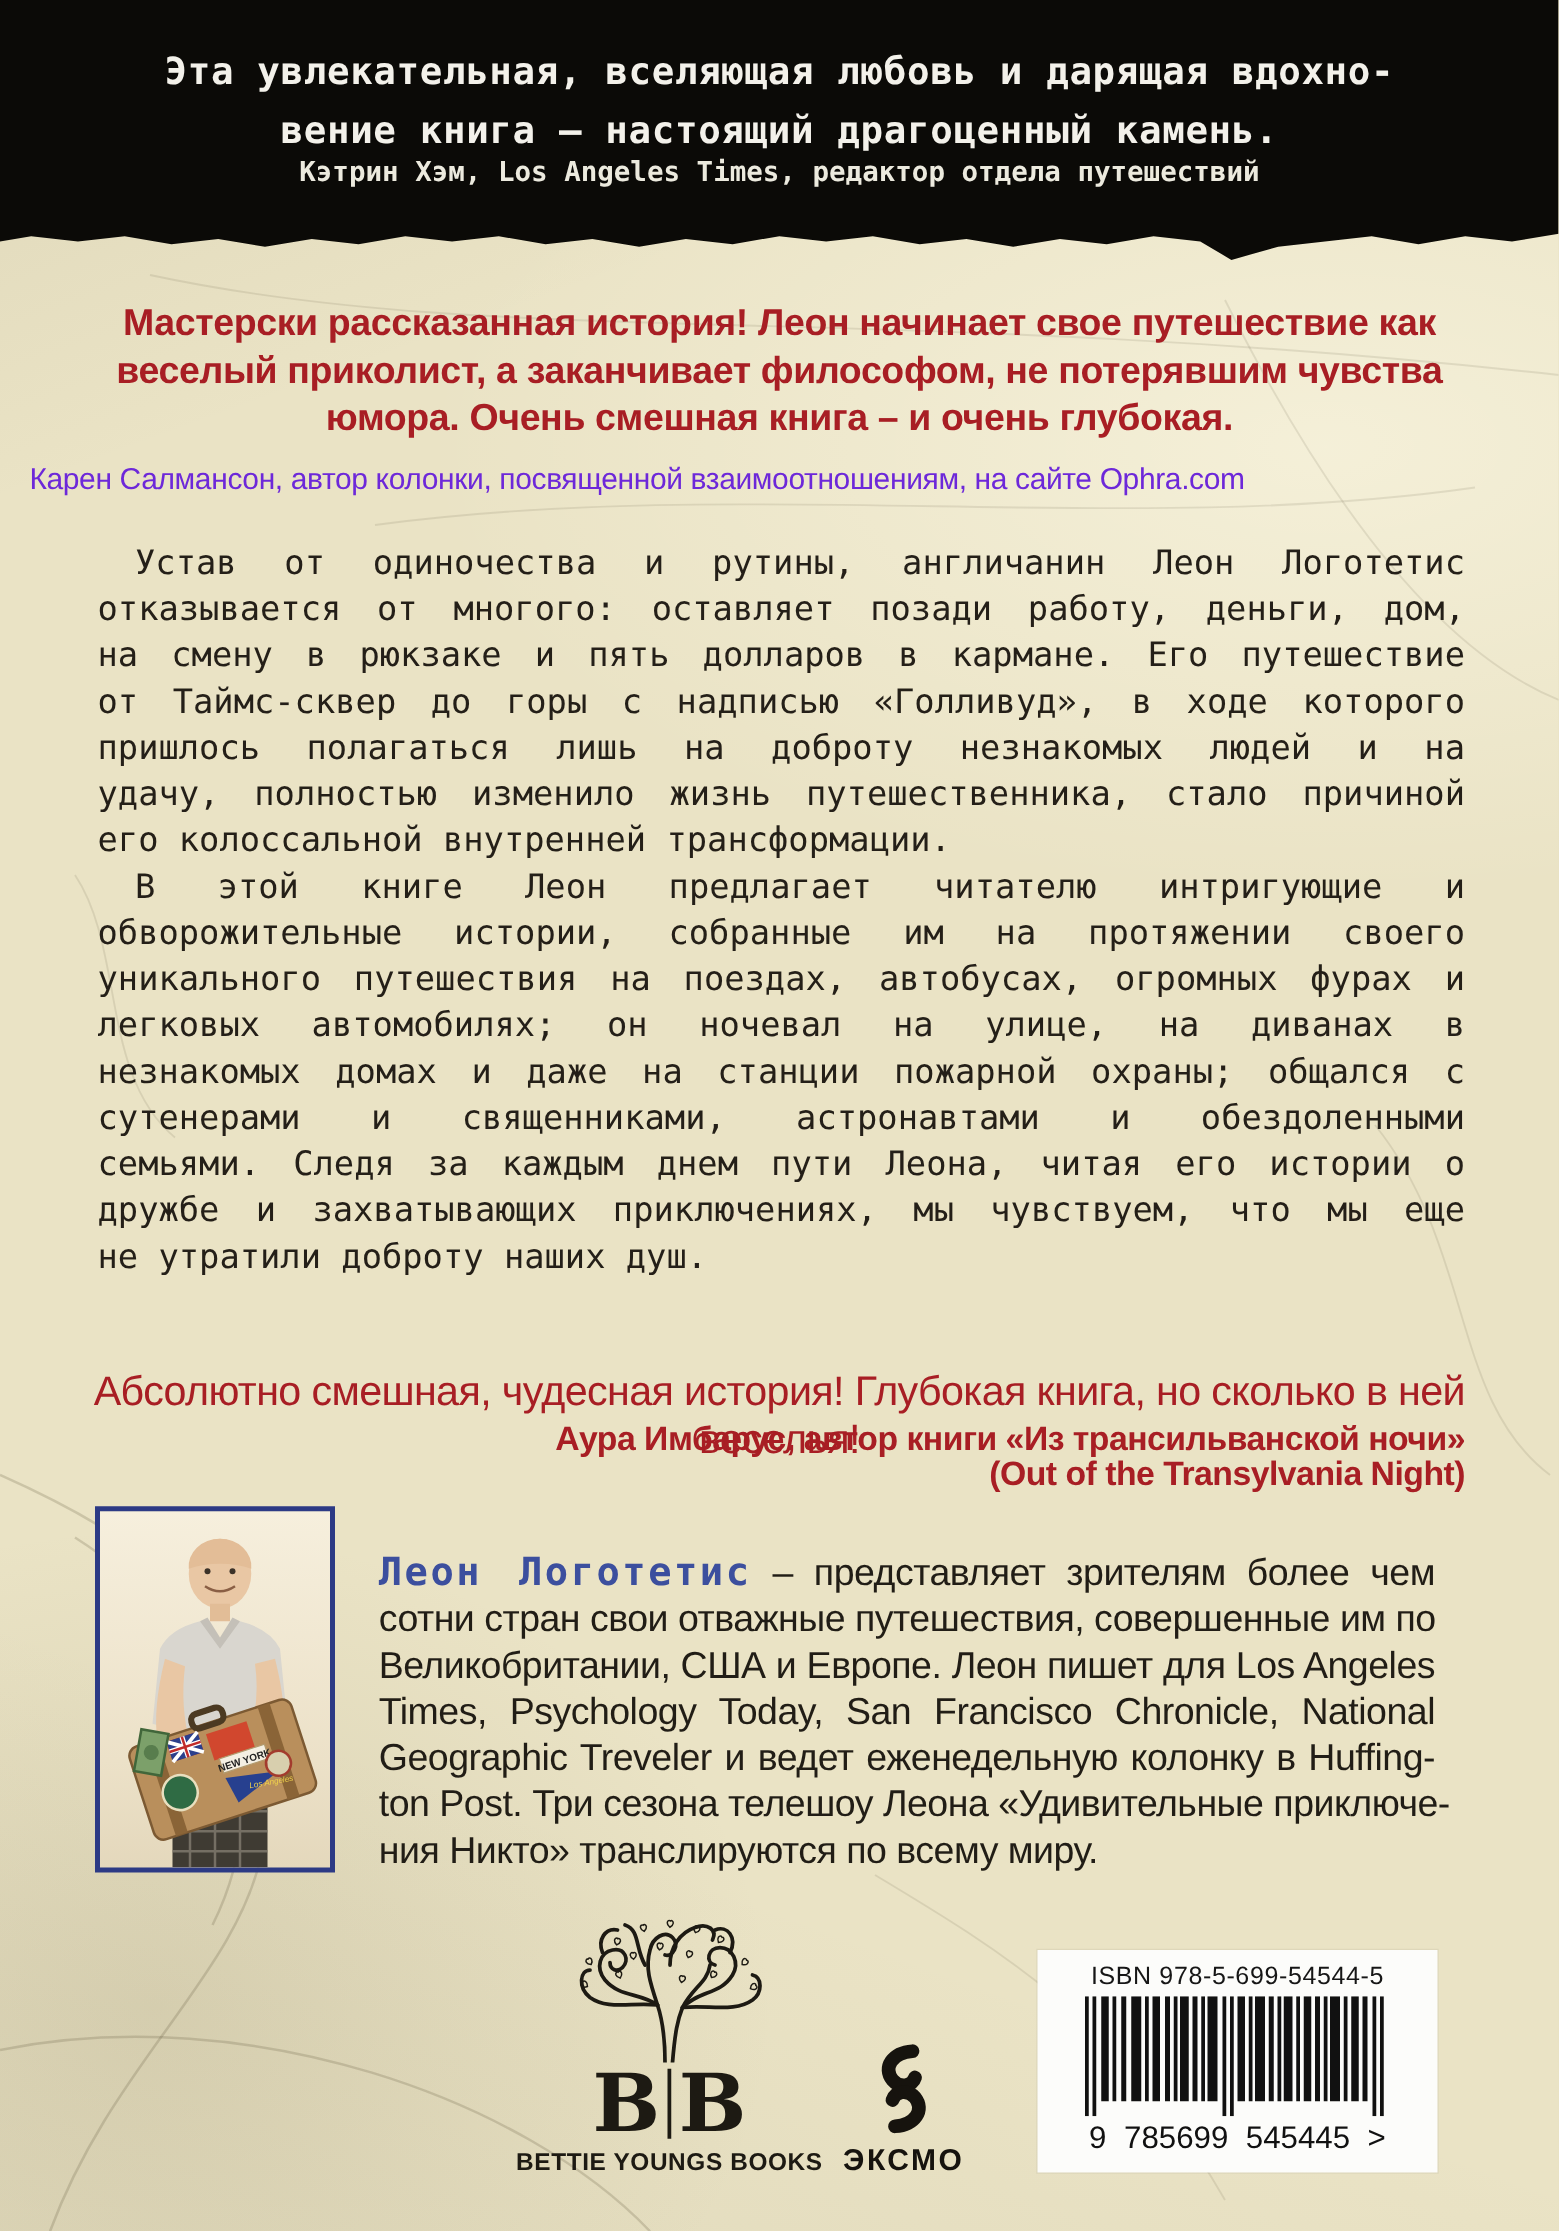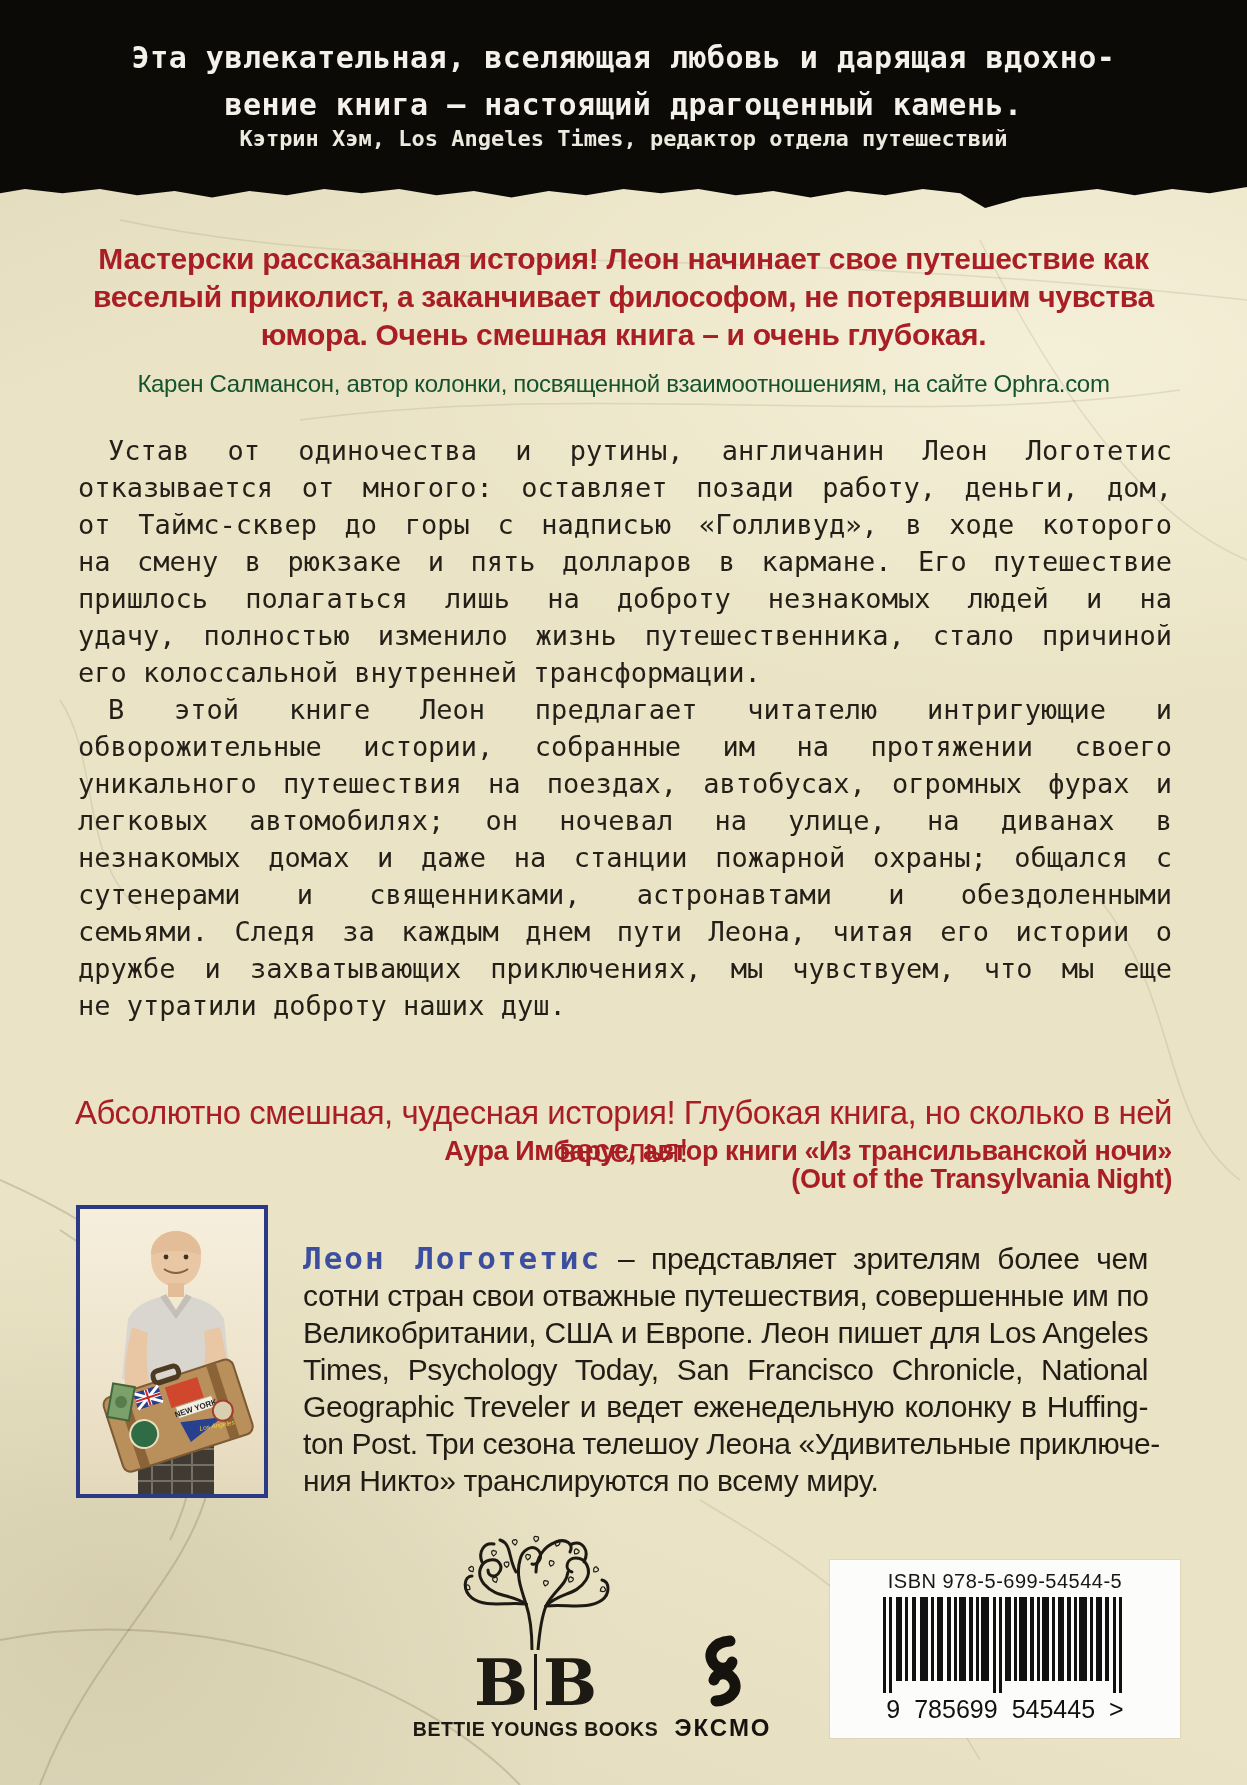--- a/index.html
+++ b/index.html
@@ -25,21 +25,21 @@
   .band .q2{font-family:"DejaVu Sans Mono",monospace;font-size:30px;font-weight:bold;
             letter-spacing:.5px;margin-top:12px;}
   .band .qa{font-family:"DejaVu Sans Mono",monospace;font-size:22px;font-weight:bold;
             margin-top:4px;color:#eceade;}
 
   
   .redquote{position:absolute;left:50%;transform:translateX(-50%);top:240px;width:1120px;
     color:#a81e24;text-align:center;font-weight:bold;font-size:30px;line-height:38px;
     letter-spacing:-.3px;}
   .redattr{position:absolute;left:50%;transform:translateX(-50%);top:370px;width:1200px;
-    color:#14532d;text-align:center;font-size:24px;letter-spacing:-.3px;}
+    color:#6d28d9;text-align:left;font-size:24px;letter-spacing:-.3px;}
 
   
   .body-text{position:absolute;left:78px;top:432px;width:1094px;
     font-family:"DejaVu Sans Mono",monospace;font-size:27px;color:#241f18;}
   .body-text .bl{height:37px;line-height:37px;text-align:justify;text-align-last:justify;
     white-space:nowrap;}
   .body-text .bl.first{padding-left:30px;}
   .body-text .bl.last{text-align-last:left;}
 
   
@@ -67,21 +67,21 @@
   .byb{position:absolute;left:408px;top:1532px;width:255px;text-align:center;color:#1d1a13;}
   .byb .monogram{display:flex;align-items:flex-end;justify-content:center;gap:6px;
     font-family:"DejaVu Serif",serif;font-weight:bold;font-size:64px;line-height:58px;color:#1d1a13;}
   .byb .divider{width:3px;height:56px;background:#1d1a13;margin-bottom:2px;}
   .byb .byb-label{font-weight:bold;font-size:19.5px;letter-spacing:.5px;margin-top:6px;
     font-family:"Liberation Sans",sans-serif;}
   .eksmo{position:absolute;left:664px;top:1634px;width:118px;text-align:center;color:#16130e;}
   .eksmo .ek-label{font-weight:bold;font-size:24px;letter-spacing:2px;margin-top:2px;}
 
   
-  .isbnbox{position:absolute;left:830px;top:1560px;width:350px;height:178px;background:#fcfcfa;
+  .isbnbox{position:absolute;left:830px;top:1560px;width:320px;height:178px;background:#fcfcfa;
     box-shadow:0 0 0 1px rgba(0,0,0,.05);text-align:center;}
   .isbnbox .isbn-label{font-size:20px;color:#161616;margin-top:10px;letter-spacing:.5px;}
   .isbnbox .digits{display:flex;justify-content:center;gap:14px;font-size:25px;color:#111;
     margin-top:-2px;font-family:"Liberation Sans",sans-serif;}
 </style>
 </head>
 <body>
 
 <div class="paper"></div>
 
@@ -106,22 +106,22 @@
   <div class="q2">вение книга – настоящий драгоценный камень.</div>
   <div class="qa">Кэтрин Хэм, Los Angeles Times, редактор отдела путешествий</div>
 </div>
 
 <div class="redquote">Мастерски рассказанная история! Леон начинает свое путешествие как веселый приколист, а заканчивает философом, не потерявшим чувства юмора. Очень смешная книга – и очень глубокая.</div>
 <div class="redattr">Карен Салмансон, автор колонки, посвященной взаимоотношениям, на сайте Ophra.com</div>
 
 <div class="body-text">
   <div class="bl first">Устав от одиночества и рутины, англичанин Леон Логотетис</div>
   <div class="bl">отказывается от многого: оставляет позади работу, деньги, дом,</div>
+  <div class="bl">на смену в рюкзаке и пять долларов в кармане. Его путешествие</div>
   <div class="bl">от Таймс-сквер до горы с надписью «Голливуд», в ходе которого</div>
-  <div class="bl">на смену в рюкзаке и пять долларов в кармане. Его путешествие</div>
   <div class="bl">пришлось полагаться лишь на доброту незнакомых людей и на</div>
   <div class="bl">удачу, полностью изменило жизнь путешественника, стало причиной</div>
   <div class="bl last">его колоссальной внутренней трансформации.</div>
   <div class="bl first">В этой книге Леон предлагает читателю интригующие и</div>
   <div class="bl">обворожительные истории, собранные им на протяжении своего</div>
   <div class="bl">уникального путешествия на поездах, автобусах, огромных фурах и</div>
   <div class="bl">легковых автомобилях; он ночевал на улице, на диванах в</div>
   <div class="bl">незнакомых домах и даже на станции пожарной охраны; общался с</div>
   <div class="bl">сутенерами и священниками, астронавтами и обездоленными</div>
   <div class="bl">семьями. Следя за каждым днем пути Леона, читая его истории о</div>

